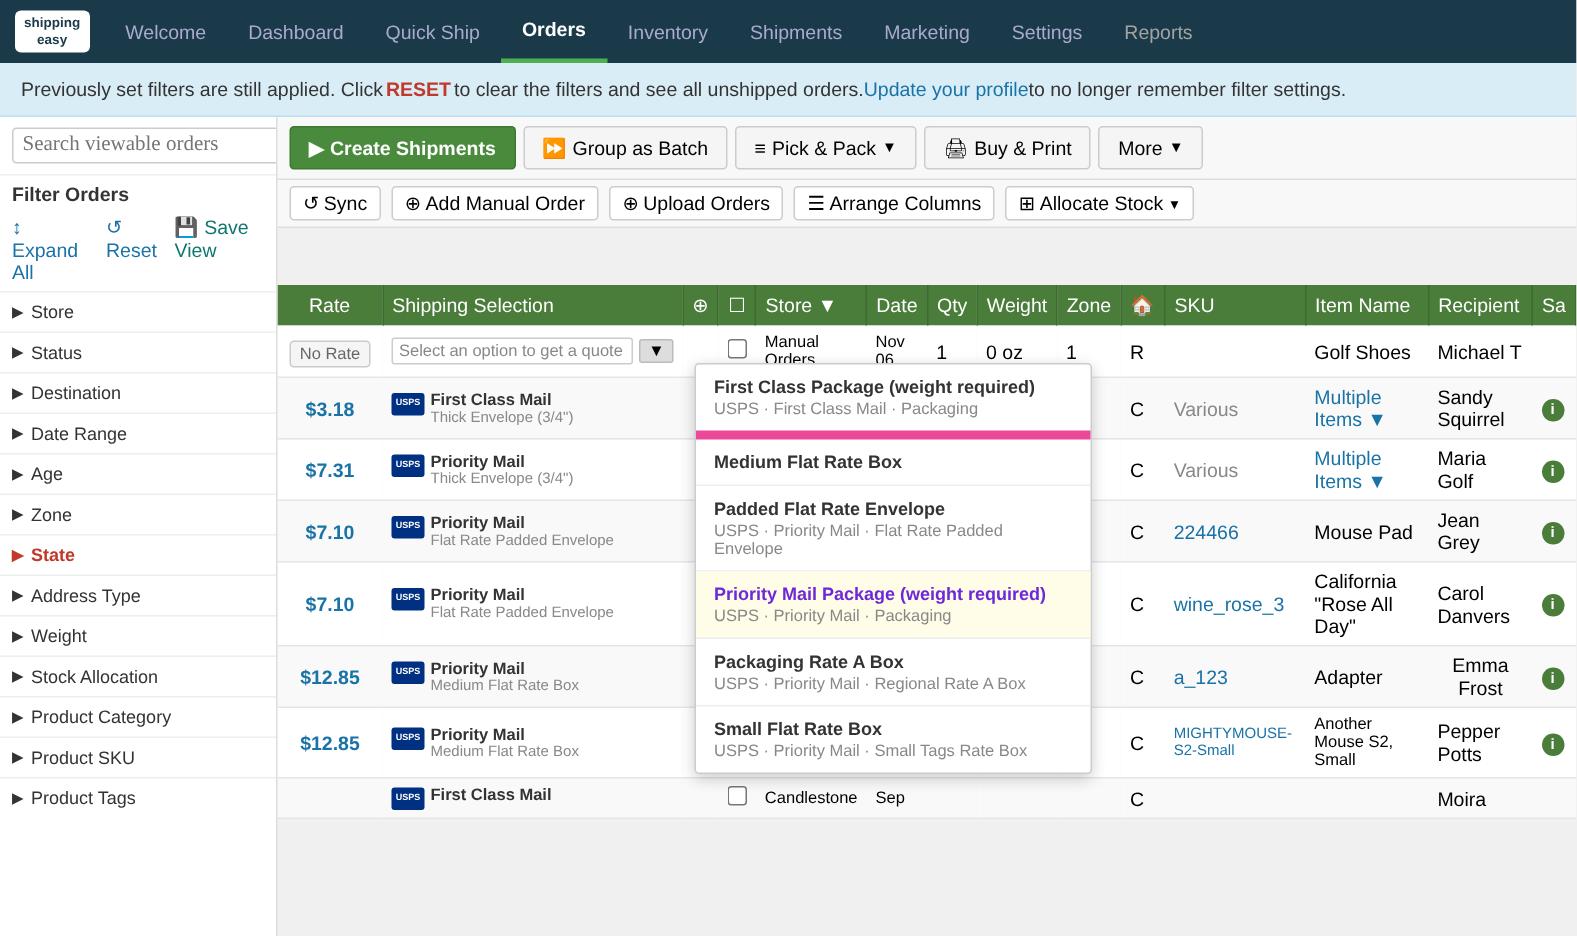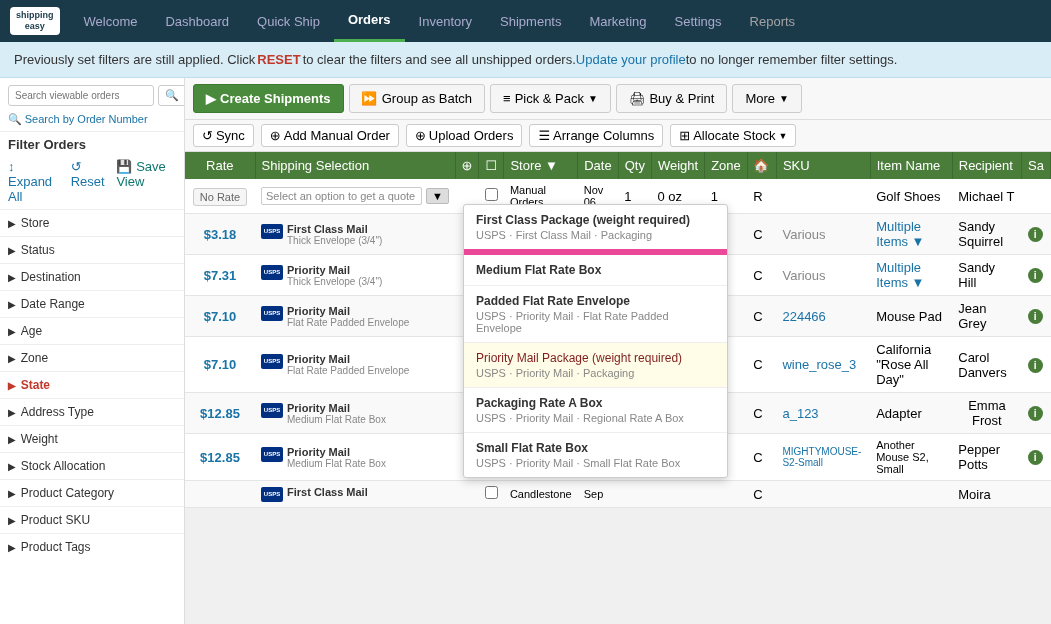--- a/index.html
+++ b/index.html
@@ -34,24 +34,23 @@
   <a style="color:#c0392b; font-weight:bold; text-decoration:none; margin:0 2px;">RESET</a>
   <span> to clear the filters and see all unshipped orders. </span>
   <a style="color:#1a73a7; text-decoration:none;">Update your profile</a>
   <span> to no longer remember filter settings.</span>
 </div>
 
 <div style="display:flex; height:calc(624px - 42px - 36px);">
 
   <div style="width:185px; background:#fff; border-right:1px solid #ddd; overflow-y:auto; flex-shrink:0; display:flex; flex-direction:column;">
     <div style="padding:7px 8px; display:flex; gap:4px;">
-      <input placeholder="Search viewable orders" style="flex: 1 1 0%; border: 1px solid rgb(204, 204, 204); border-radius: 3px; padding: 3px 6px; font-size: 10px;">
+      <input placeholder="Search viewable orders" style="flex: 1 1 0%; border: 1px solid rgb(204, 204, 204); border-radius: 3px; padding: 3px 6px; font-size: 14px; font-family: Liberation Serif, serif;">
       <button style="background:#fff; border:1px solid #ccc; border-radius:3px; padding:3px 6px; cursor:pointer; font-size:11px;">🔍</button>
     </div>
-    <div style="padding:0 8px 5px; font-size:11px; color:#1a73a7; cursor:pointer;">🔍 Search by Order Number</div>
     <div style="padding:5px 8px; font-weight:bold; font-size:13px; color:#333; border-top:1px solid #eee;">Filter Orders</div>
     <div style="padding:2px 8px 5px; display:flex; gap:10px; font-size:11px;">
       <span style="color:#1a73a7; cursor:pointer;">↕ Expand All</span>
       <span style="color:#1a73a7; cursor:pointer;">↺ Reset</span>
       <span style="color:#0f766e; cursor:pointer;">💾 Save View</span>
     </div>
 
     <div style="padding:6px 8px; border-top:1px solid #eee; display:flex; align-items:center; gap:5px; cursor:pointer; font-size:12px; color:#333;">
       <span style="font-size:10px;">▶</span> Store
     </div>
@@ -136,21 +135,21 @@
         <span>☰</span>
         <span>Arrange Columns</span>
       </button>
       <button style="background:#fff; border:1px solid #ccc; border-radius:3px; padding:3px 8px; cursor:pointer; font-size:11px; display:inline-flex; align-items:center; gap:3px;">
         <span>⊞</span>
         <span>Allocate Stock</span>
         <span style="font-size:9px;">▼</span>
       </button>
     </div>
 
-    <div style="flex:1; overflow:auto; position:relative;">
+    <div style="flex:1; overflow:auto; position:relative;margin-top:38px;">
       <table style="width:100%; border-collapse:collapse; font-size:12px;">
         <thead>
           <tr style="background:#4a7c3a; color:#fff;">
             <th style="padding:6px; text-align:center; font-weight:normal; border-right:1px solid #3d6a2e; white-space:nowrap; width:70px;">Rate</th>
             <th style="padding:6px; text-align:left; font-weight:normal; border-right:1px solid #3d6a2e; white-space:nowrap; width:200px;">Shipping Selection</th>
             <th style="padding:6px; text-align:center; font-weight:normal; border-right:1px solid #3d6a2e; width:22px; cursor:pointer;">⊕</th>
             <th style="padding:6px; text-align:center; font-weight:normal; border-right:1px solid #3d6a2e; width:22px;">☐</th>
             <th style="padding:6px; text-align:left; font-weight:normal; border-right:1px solid #3d6a2e; white-space:nowrap; cursor:pointer;">Store ▼</th>
             <th style="padding:6px; text-align:left; font-weight:normal; border-right:1px solid #3d6a2e; white-space:nowrap;">Date</th>
             <th style="padding:6px; text-align:left; font-weight:normal; border-right:1px solid #3d6a2e; white-space:nowrap;">Qty</th>
@@ -230,21 +229,21 @@
             <td></td>
             <td style="padding:5px 6px; text-align:center;"><input type="checkbox" style=""></td>
             <td style="padding:5px 6px;"></td>
             <td style="padding:5px 6px;"></td>
             <td style="padding:5px 6px;">1</td>
             <td style="padding:5px 6px;"></td>
             <td style="padding:5px 6px;">1</td>
             <td style="padding:5px 6px;">C</td>
             <td style="padding:5px 6px; color:#888;">Various</td>
             <td style="padding:5px 6px; color:#1a73a7; cursor:pointer;">Multiple Items ▼</td>
-            <td style="padding:5px 6px;">Sandy Hill</td>
+            <td style="padding:5px 6px;">Maria Golf</td>
             <td style="padding:5px 6px;"><span style="display:inline-flex;align-items:center;justify-content:center;width:15px;height:15px;border-radius:50%;background:#4a7c3a;color:#fff;font-size:10px;font-weight:bold;cursor:pointer;">i</span></td>
           </tr>
 
           <tr style="border-bottom:1px solid #e5e5e5; background:#f9f9f9;">
             <td style="padding:5px 6px; text-align:center;"><span style="color:#1a73a7; font-weight:bold;">$7.10</span></td>
             <td style="padding:5px 6px;">
               <div style="display:flex; align-items:flex-start; gap:4px;">
                 <span style="display:inline-block; width:22px; height:15px; background:#003082; border-radius:2px; flex-shrink:0; margin-top:1px; text-align:center; color:#fff; font-size:6px; line-height:15px; font-weight:bold;">USPS</span>
                 <div>
                   <div style="font-weight:bold; font-size:11px; color:#333;">Priority Mail</div>
@@ -377,31 +376,31 @@
         <div style="padding:8px 12px; cursor:pointer; border-bottom:1px solid #eee;">
           <div style="font-weight:bold; color:#333; font-size:12px;">Medium Flat Rate Box</div>
         </div>
 
         <div style="padding:8px 12px; cursor:pointer; border-bottom:1px solid #eee;">
           <div style="font-weight:bold; color:#333; font-size:12px;">Padded Flat Rate Envelope</div>
           <div style="color:#888; font-size:11px; margin-top:2px;">USPS · Priority Mail · Flat Rate Padded Envelope</div>
         </div>
 
         <div style="padding:8px 12px; cursor:pointer; border-bottom:1px solid #eee; background:#fffde7;">
-          <div style="font-weight:normal; color:#7f1d1d; font-size:12px;">Priority Mail Package (weight required)</div>
+          <div style="font-weight:bold; color:#6d28d9; font-size:12px;">Priority Mail Package (weight required)</div>
           <div style="color:#888; font-size:11px; margin-top:2px;">USPS · Priority Mail · Packaging</div>
         </div>
 
         <div style="padding:8px 12px; cursor:pointer; border-bottom:1px solid #eee;">
           <div style="font-weight:bold; color:#333; font-size:12px;">Packaging Rate A Box</div>
           <div style="color:#888; font-size:11px; margin-top:2px;">USPS · Priority Mail · Regional Rate A Box</div>
         </div>
 
         <div style="padding:8px 12px; cursor:pointer;">
           <div style="font-weight:bold; color:#333; font-size:12px;">Small Flat Rate Box</div>
-          <div style="color:#888; font-size:11px; margin-top:2px;">USPS · Priority Mail · Small Flat Rate Box</div>
+          <div style="color:#888; font-size:11px; margin-top:2px;">USPS · Priority Mail · Small Tags Rate Box</div>
         </div>
 
       </div>
 
     </div>
   </div>
 </div>
 
 </body></html>

